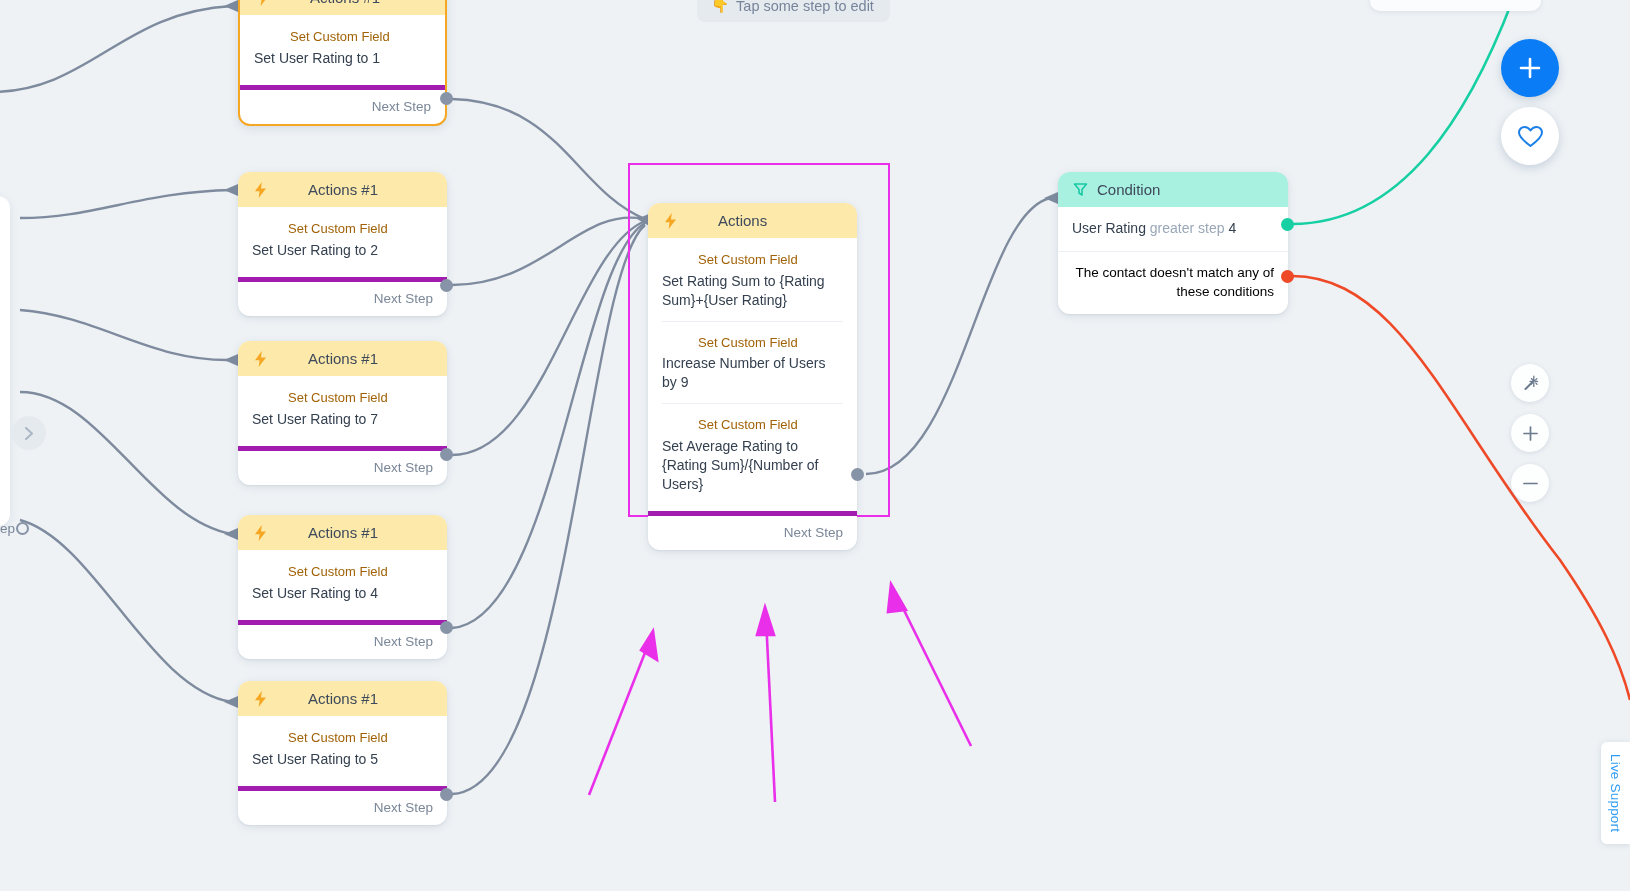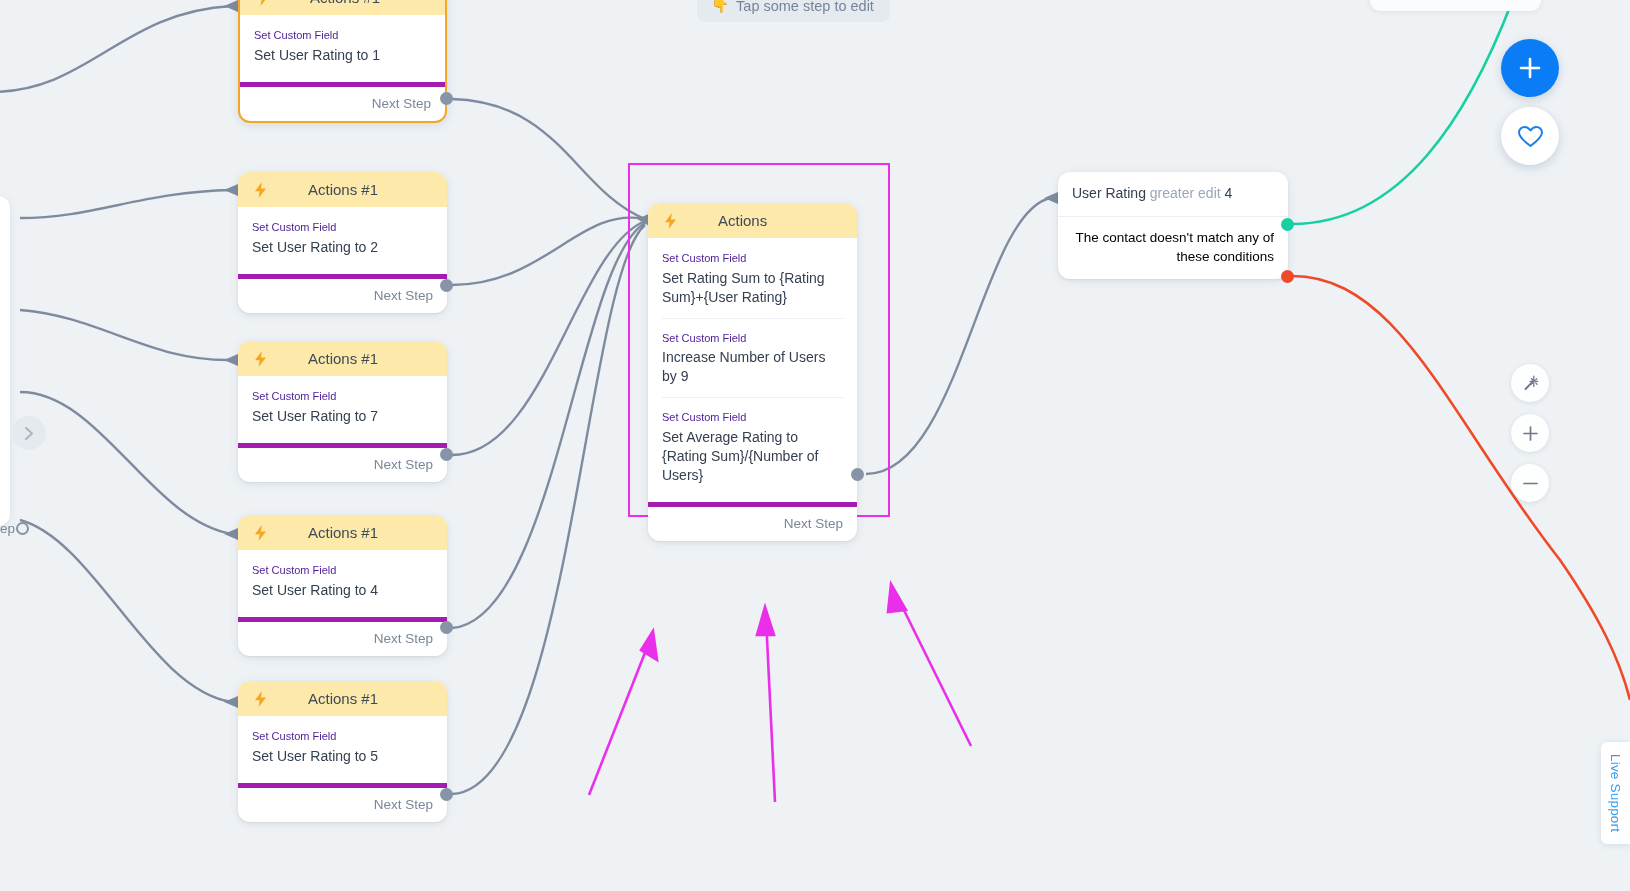--- a/index.html
+++ b/index.html
@@ -54,24 +54,25 @@
   }
   .node-body {
     padding: 12px 14px 6px 14px;
   }
   .field-group { padding-bottom: 11px; }
   .field-group + .field-group {
     border-top: 1px solid #eceff3;
     padding-top: 11px;
   }
   .field-label {
-    font-size: 11px;
-    color: #4c1d95;
+    font-size: 13px;
+    color: #a16207;
     line-height: 1.5;
     margin-bottom: 2px;
+    margin-left: 36px;
   }
   .field-value {
     font-size: 14px;
     color: #34404f;
     line-height: 1.36;
   }
   .node-foot {
     border-top: 5px solid #a21caf;
     padding: 9px 14px 10px 14px;
     text-align: right;
@@ -383,23 +384,31 @@
       <div class="field-group">
         <div class="field-label">Set Custom Field</div>
         <div class="field-value">Set Average Rating to {Rating Sum}/{Number of Users}</div>
       </div>
     </div>
     <div class="node-foot">Next Step</div>
   </div>
   <div class="port" style="left:851px; top:468px;"></div>
 
   <div class="node" style="left:1058px; top:172px; width:230px;">
+    <div class="node-head head-condition">
+      <span class="head-icon">
+        <svg width="15" height="15" viewBox="0 0 15 15">
+          <path d="M1.5 2 H13.5 L9 7.6 V13 L6 11 V7.6 Z" fill="none" stroke="#19c9a4" stroke-width="1.6" stroke-linejoin="round"></path>
+        </svg>
+      </span>
+      <span>Condition</span>
+    </div>
     <div class="cond-row">
       <span>User Rating</span>
-      <span class="op">greater edit</span>
+      <span class="op">greater step</span>
       <span>4</span>
     </div>
     <div class="cond-else">The contact doesn't match any of these conditions</div>
   </div>
   <div class="port green" style="left:1281px; top:218px;"></div>
   <div class="port red" style="left:1281px; top:270px;"></div>
 
   <div id="hint-toast" style="left:697px; top:-10px;">
     <span>👇</span>
     <span>Tap some step to edit</span>

